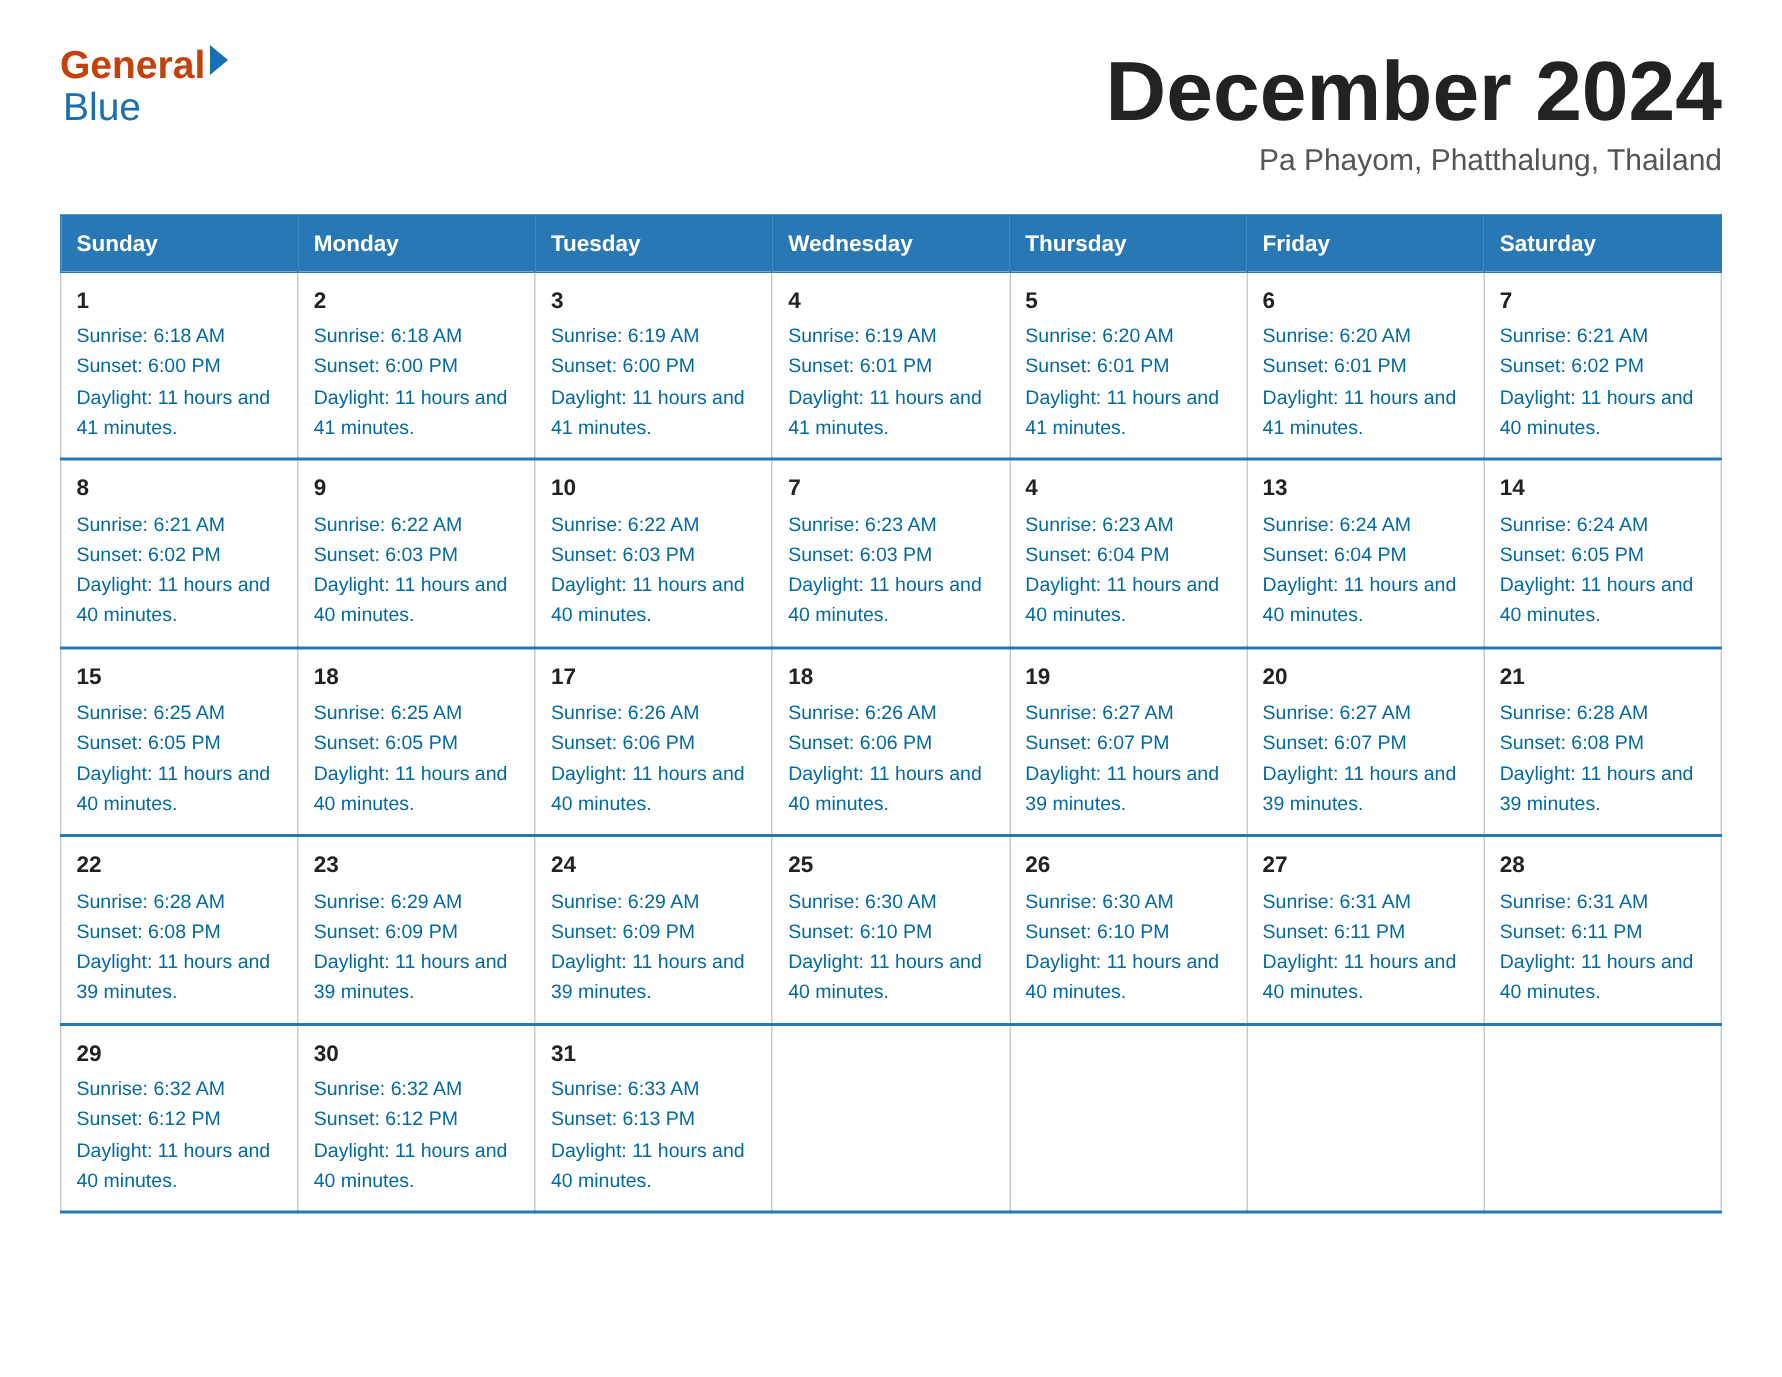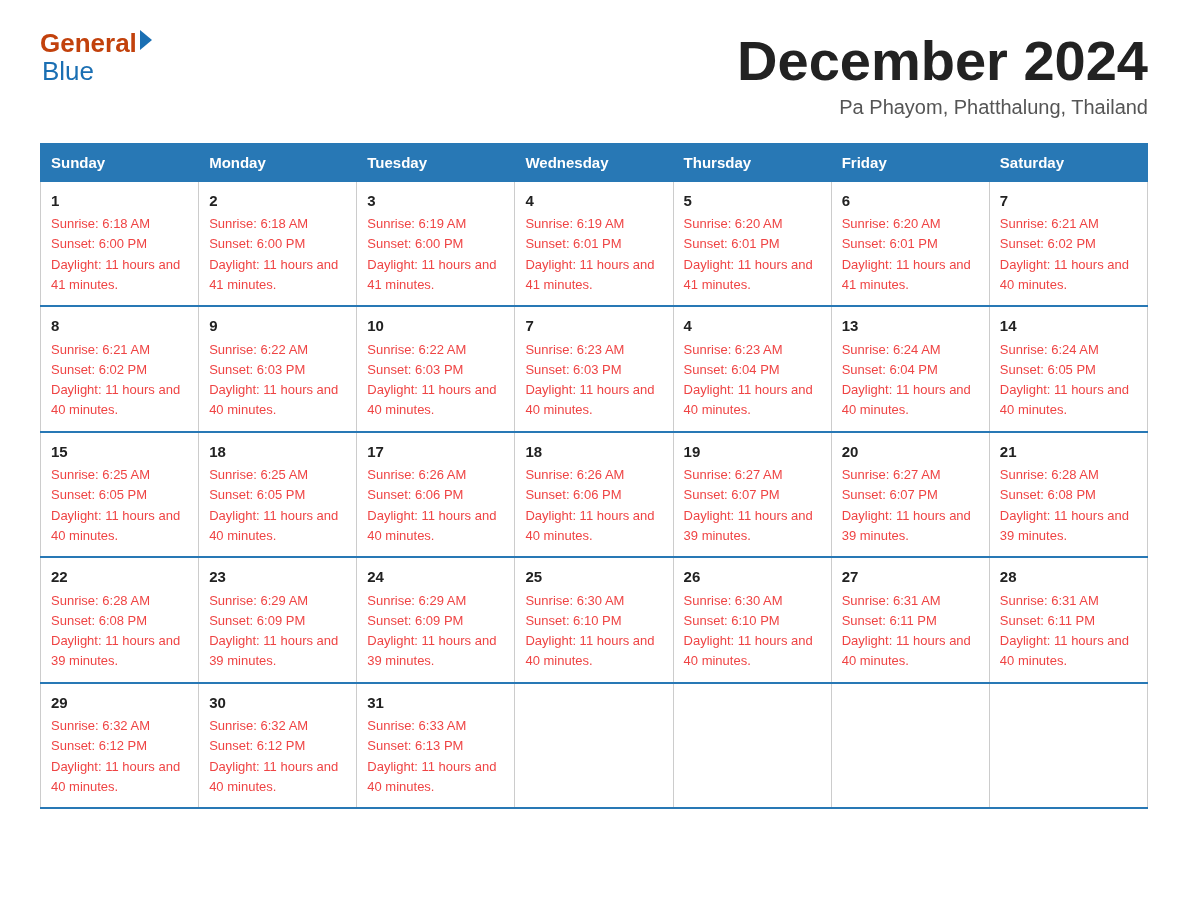--- a/index.html
+++ b/index.html
@@ -91,21 +91,21 @@
       border-bottom: 2px solid #2878b5;
     }
     .day-number {
       font-size: 15px;
       font-weight: bold;
       color: #222;
       display: block;
       margin-bottom: 2px;
     }
     .day-info {
-      color: #ef4444;
+      color: #0369a1;
       font-size: 13px;
       line-height: 1.55;
     }
     td.empty {
       background: #fff;
     }
   </style>
 </head>
 <body>
 

